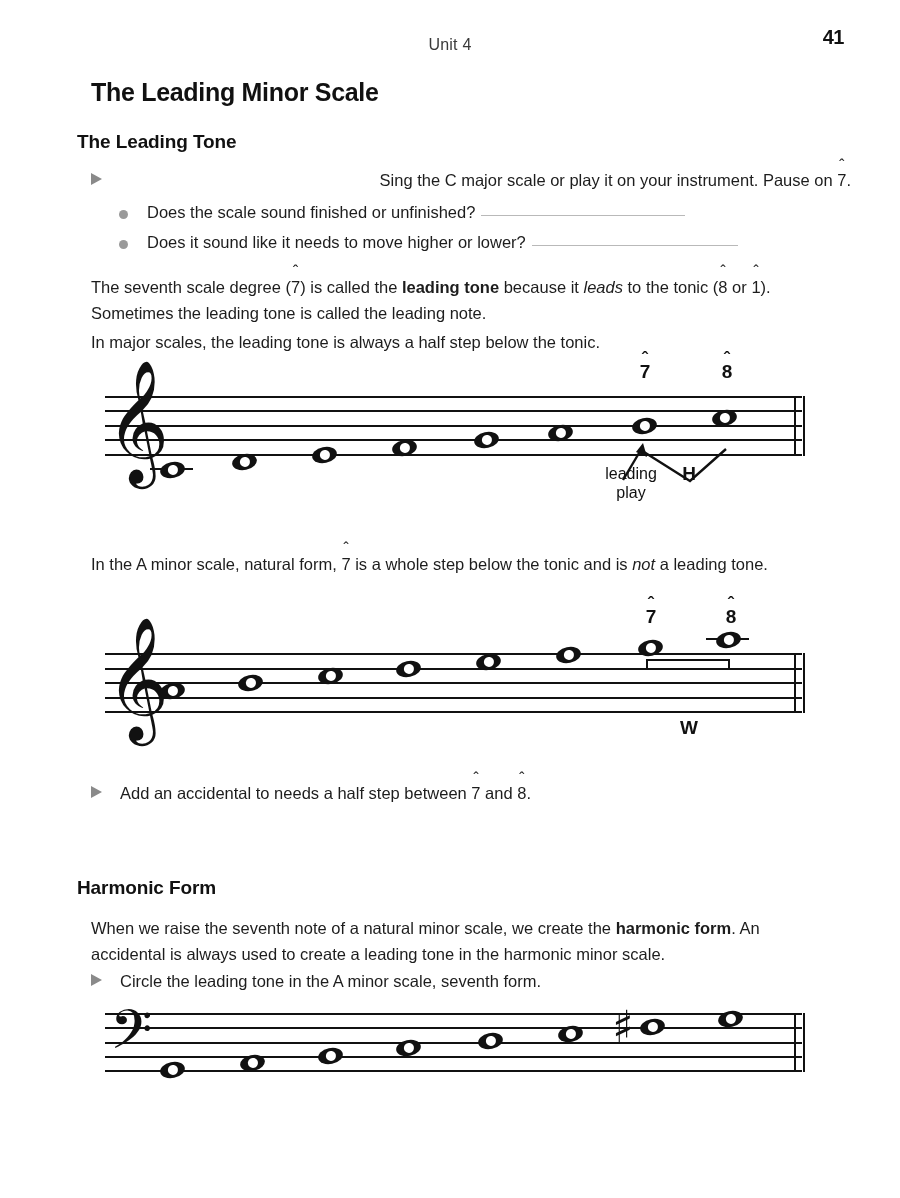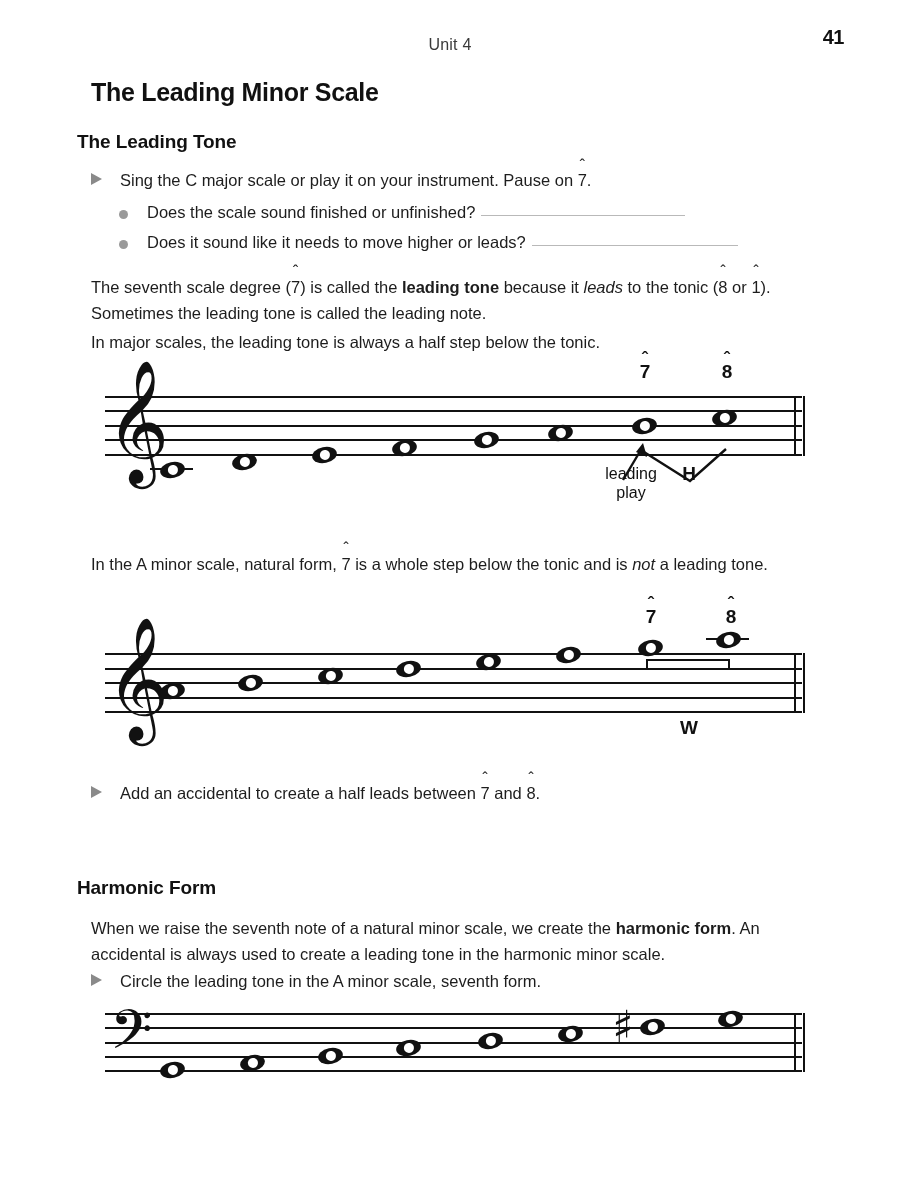--- a/index.html
+++ b/index.html
@@ -89,21 +89,21 @@
   }
   .tri-row .tri {
     position: absolute;
     left: 0;
     top: 5px;
     width: 0; height: 0;
     border-left: 11px solid #8a8a8a;
     border-top: 6.5px solid transparent;
     border-bottom: 6.5px solid transparent;
   }
-  .r-sing    { top: 168px; width: 760px; }
+  .r-sing    { top: 168px; width: 760px; text-align: right; }
   .r-addacc  { top: 781px; width: 760px; }
   .r-circle  { top: 969px; width: 760px; }
 
   
   .dot-row {
     position: absolute;
     left: 119px;
     font-size: 16.5px;
     color: #1d1d1d;
     padding-left: 28px;
@@ -239,21 +239,21 @@
     <span>Sing the C major scale or play it on your instrument. Pause on </span><span class="sd"><span class="hat">̂</span><span class="num">7</span></span><span>.</span>
   </div>
 
   <div class="dot-row q1">
     <span class="dot"></span>
     <span>Does the scale sound finished or unfinished?</span><span class="rule" style="width:204px"></span>
   </div>
 
   <div class="dot-row q2">
     <span class="dot"></span>
-    <span>Does it sound like it needs to move higher or leads?</span><span class="rule" style="width:206px"></span>
+    <span>Does it sound like it needs to move higher or lower?</span><span class="rule" style="width:206px"></span>
   </div>
 
   <div class="para p-seventh">
     <span>The seventh scale degree (</span><span class="sd"><span class="hat">̂</span><span class="num">7</span></span><span>) is called the </span><b>leading tone</b><span> because it </span><i>leads</i><span> to the tonic (</span><span class="sd"><span class="hat">̂</span><span class="num">8</span></span><span> or </span><span class="sd"><span class="hat">̂</span><span class="num">1</span></span><span>). Sometimes the leading tone is called the leading note.</span>
   </div>
 
   <div class="para p-major">In major scales, the leading tone is always a half step below the tonic.</div>
 
   <div class="system" style="left:0;top:0;width:900px;height:0;">
     <div class="staff" style="left:0;top:0;">
@@ -333,21 +333,21 @@
         <span class="sd"><span class="hat">̂</span><span class="num">8</span></span>
       </div>
 
       <div class="bracket-w" style="left:646px;top:659px;width:84px;height:10px;"></div>
       <div class="step-letter" style="left:676px;top:717px;">W</div>
     </div>
   </div>
 
   <div class="tri-row r-addacc">
     <span class="tri"></span>
-    <span>Add an accidental to create a half leads between </span><span class="sd"><span class="hat">̂</span><span class="num">7</span></span><span> and </span><span class="sd"><span class="hat">̂</span><span class="num">8</span></span><span>.</span>
+    <span>Add an accidental to needs a half step between </span><span class="sd"><span class="hat">̂</span><span class="num">7</span></span><span> and </span><span class="sd"><span class="hat">̂</span><span class="num">8</span></span><span>.</span>
   </div>
 
 
   <div class="h2 harm">Harmonic Form</div>
 
   <div class="para p-harmdef">
     <span>When we raise the seventh note of a natural minor scale, we create the </span><b>harmonic form</b><span>. An accidental is always used to create a leading tone in the harmonic minor scale.</span>
   </div>
 
   <div class="tri-row r-circle">

